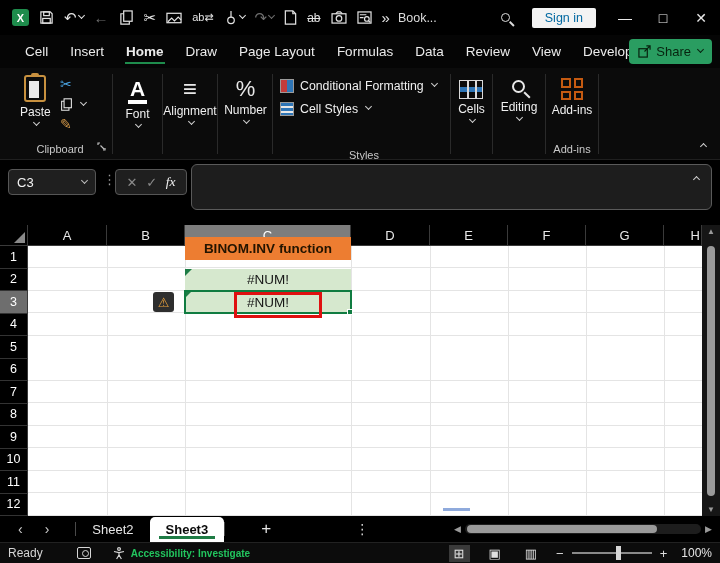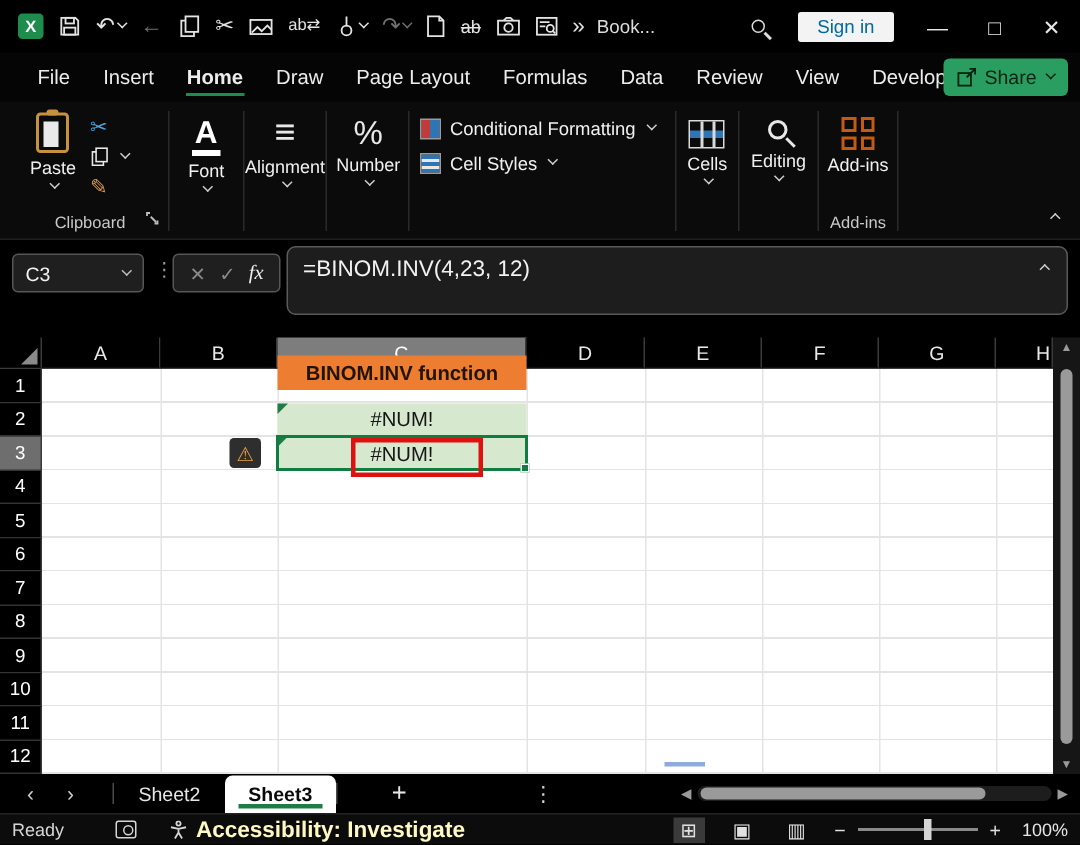--- a/index.html
+++ b/index.html
@@ -134,21 +134,21 @@
   .htrack { flex:1; height:10px; background:#1d1d1d; border-radius:5px; position:relative; }
   .hthumb { position:absolute; left:2px; top:1px; width:190px; height:8px; background:#9a9a9a; border-radius:4px; cursor:pointer; }
 
   
   .statusbar { position:absolute; left:0; top:542px; width:720px; height:21px; background:#0c0c0c; border-top:1px solid #222;
                display:flex; align-items:center; font-size:12px; color:#d6d6d6; padding:0 8px; }
   .sb-ready { cursor:pointer; }
   .sb-macro { width:14px; height:12px; border:1.2px solid #d6d6d6; border-radius:2px; position:relative; margin-left:34px; cursor:pointer; }
   .sb-macro::after { content:""; position:absolute; right:1px; bottom:1px; width:5px; height:5px; border:1.2px solid #d6d6d6; border-radius:50%; }
   .sb-acc { display:flex; align-items:center; gap:6px; margin-left:22px; cursor:pointer; }
-  .sb-acc b { color:#fef9c3; font-size:15px; }
+  .sb-acc b { color:#22c55e; font-size:10px; }
   .sb-right { margin-left:auto; display:flex; align-items:center; gap:14px; }
   .view-ic { font-size:13px; color:#e0e0e0; padding:1px 5px; cursor:pointer; }
   .view-ic.active { background:#3a3a3a; }
   .zoomer { display:flex; align-items:center; gap:8px; }
   .zoomer .pm { font-size:13px; color:#e0e0e0; cursor:pointer; }
   .ztrack { width:80px; height:2px; background:#8a8a8a; position:relative; }
   .zthumb { position:absolute; left:55%; top:-6px; width:5px; height:14px; background:#d6d6d6; cursor:pointer; }
   .zoom-pct { font-size:12px; color:#e6e6e6; cursor:pointer; }
   svg.lic { stroke:currentColor; fill:none; stroke-width:1.3; }
 </style>
@@ -220,21 +220,21 @@
     <span class="search-glass"></span>
     <span class="signin-btn">Sign in</span>
     <div class="win-ctl">
       <span>—</span>
       <span>□</span>
       <span>✕</span>
     </div>
   </div>
 
   <div class="tabrow">
-    <span class="rtab">File</span>
+    <span class="rtab">Cell</span>
     <span class="rtab">Insert</span>
     <span class="rtab active">Home</span>
     <span class="rtab">Draw</span>
     <span class="rtab">Page Layout</span>
     <span class="rtab">Formulas</span>
     <span class="rtab">Data</span>
     <span class="rtab">Review</span>
     <span class="rtab">View</span>
     <span class="rtab">Developer</span>
     <span class="rtab">Help</span>
@@ -311,20 +311,21 @@
       <div class="styles-row">
         <span class="sic sic-cf"></span>
         <span class="txt">Conditional Formatting</span>
         <span class="chev" style="color:#cfcfcf;"></span>
       </div>
       <div class="styles-row">
         <span class="sic sic-t"></span>
         <span class="txt">Cell Styles</span>
         <span class="chev" style="color:#cfcfcf;"></span>
       </div>
+      <div class="grp-label" style="bottom:-1px;">Styles</div>
     </div>
 
     <div style="position:absolute;left:451px;top:0;width:41px;height:92px;display:flex;justify-content:center;">
       <div class="bigbtn" style="margin-top:12px;">
         <span class="cells-ic"></span>
         <span class="lbl">Cells</span>
         <span class="chev"></span>
       </div>
     </div>
 
@@ -357,21 +358,20 @@
       <span>C3</span>
         <span class="chev"></span>
     </div>
     <span class="fml-sep">⋮</span>
     <div class="fxbox">
       <span class="x">✕</span>
       <span class="ck">✓</span>
       <span class="fx">fx</span>
     </div>
     <div class="fmlbox">
-      <span>=BINOM.INV(4,23, 12)</span>
       <span class="chev up"></span>
     </div>
   </div>
 
   <div class="grid-area">
     <div class="colheads">
       <div class="corner"></div>
       <div class="ch" style="width:79px;">A</div>
       <div class="ch" style="width:78px;">B</div>
       <div class="ch sel" style="width:166px;">C</div>

